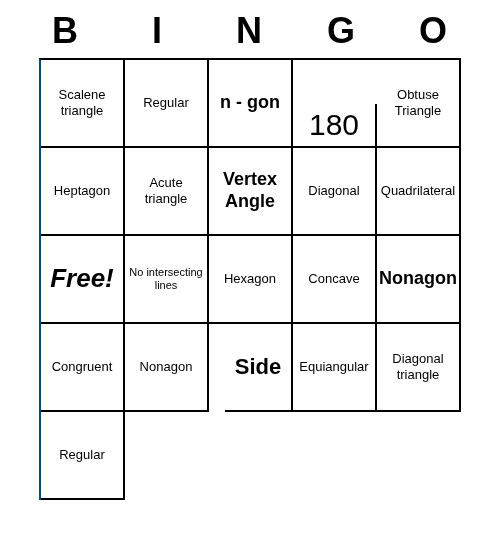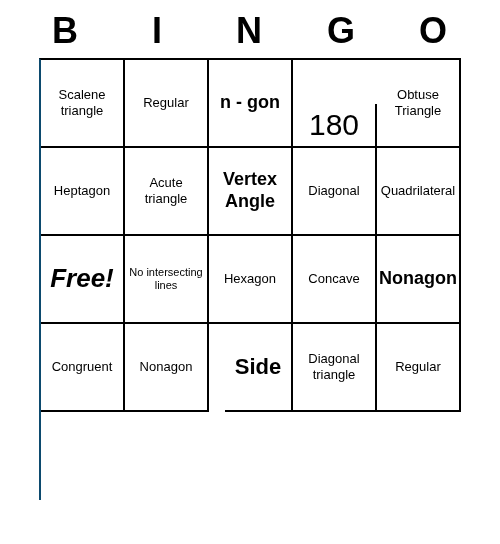--- a/index.html
+++ b/index.html
@@ -89,15 +89,16 @@
     <div class="cell">Diagonal</div>
     <div class="cell">Quadrilateral</div>
     <div class="cell free">Free!</div>
     <div class="cell" style="font-size: 11px;">No intersecting lines</div>
     <div class="cell">Hexagon</div>
     <div class="cell">Concave</div>
     <div class="cell medium-text">Nonagon</div>
     <div class="cell">Congruent</div>
     <div class="cell">Nonagon</div>
     <div class="cell large-text">Side</div>
+    <div class="cell">Equiangular</div>
     <div class="cell">Diagonal triangle</div>
     <div class="cell">Regular</div>
   </div>
 
 </body></html>

